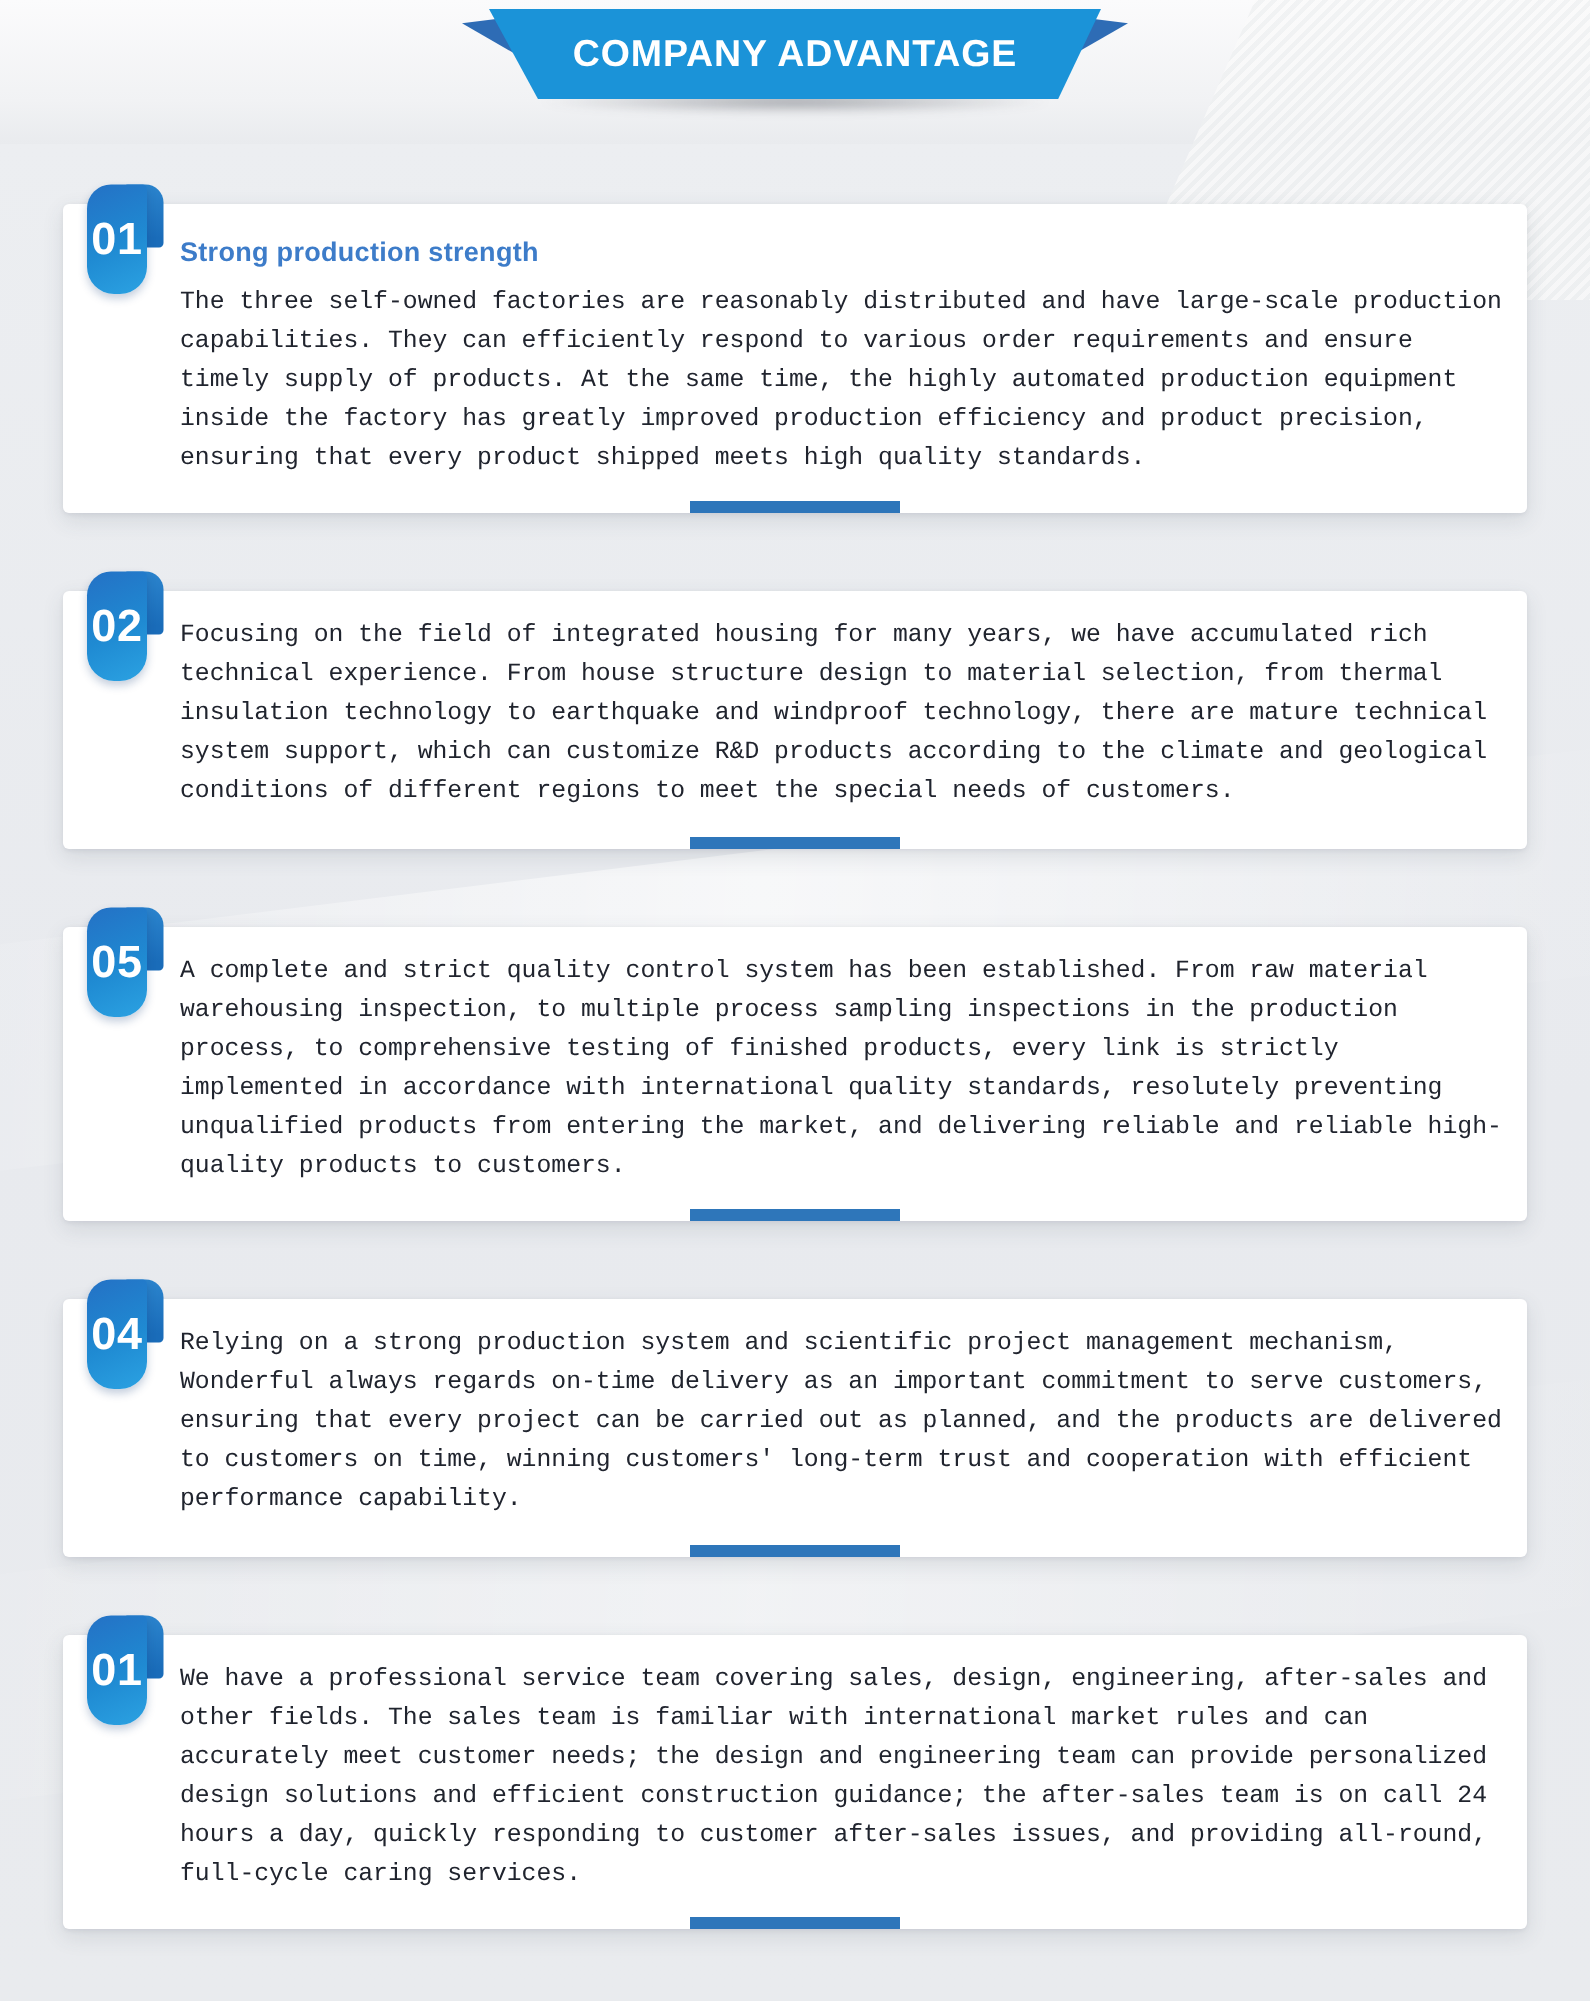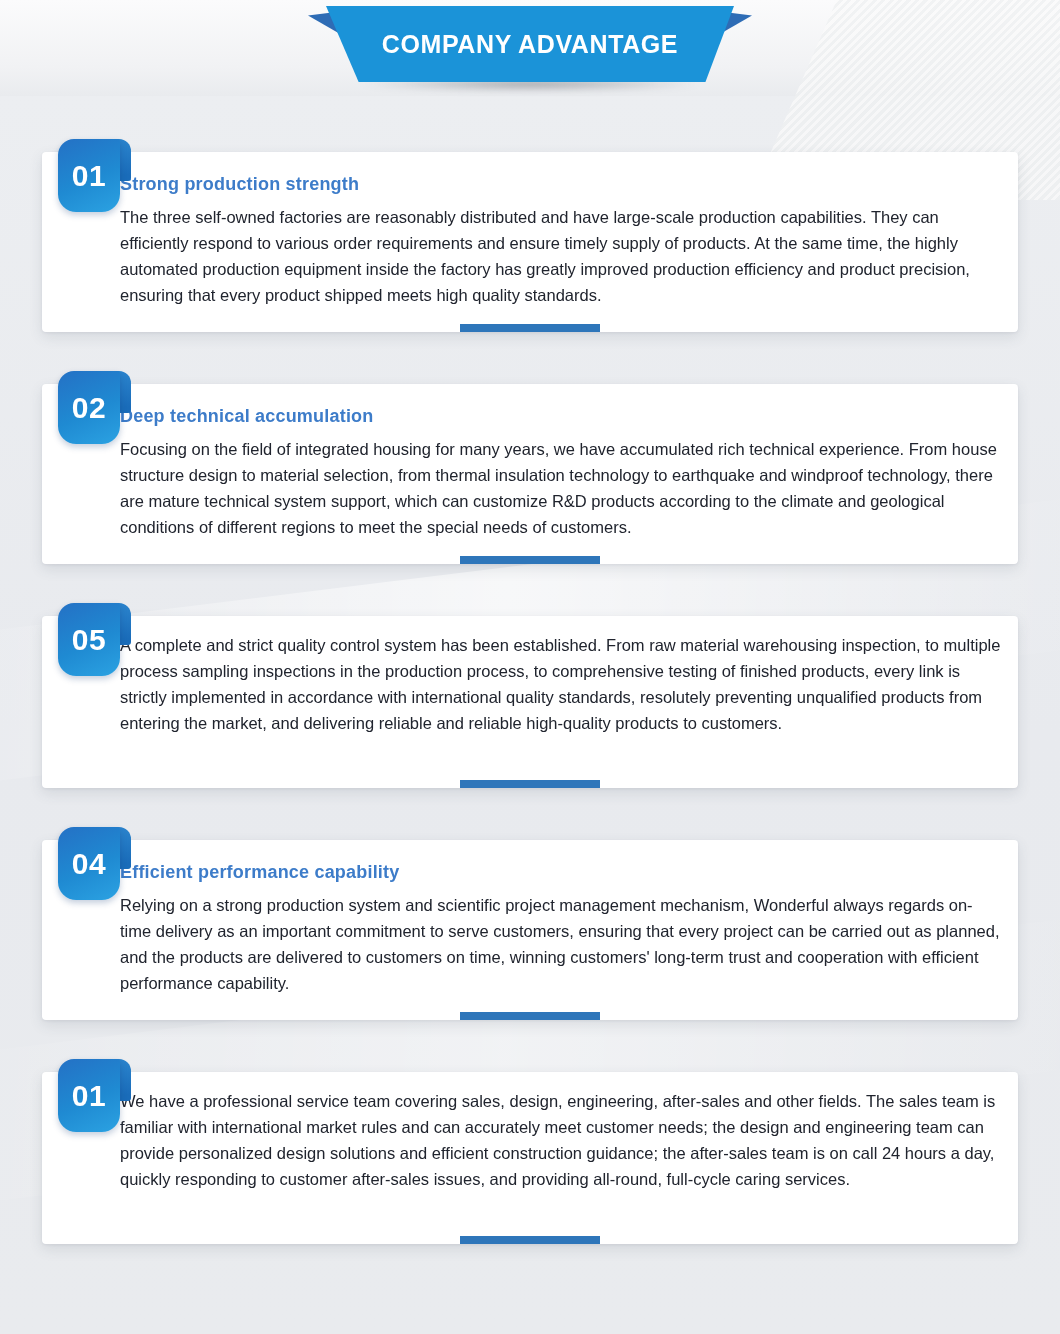--- a/index.html
+++ b/index.html
@@ -29,21 +29,21 @@
     transform:rotate(-7deg);
     pointer-events:none;
   }
   .bg-streak.s1 { top:560px; }
   .bg-streak.s2 { top:980px; opacity:.6; }
 
   
   .banner-wrap {
     position:relative;
     width:408px;
-    height:76px;
+    height:60px;
     margin:6px auto 0 auto;
     z-index:5;
   }
   .fold {
     position:absolute; top:2px; width:60px; height:42px;
     background:#2e6cb5; z-index:1;
   }
   .fold-left  { left:-18px;  clip-path:polygon(0 18%,100% 0,100% 100%); }
   .fold-right { right:-18px; clip-path:polygon(0 0,100% 18%,0 100%); }
   .ribbon-body {
@@ -66,21 +66,21 @@
   .cards { position:relative; z-index:3; padding:70px 42px 0 42px; }
   .card {
     position:relative;
     background:#ffffff;
     border-radius:4px;
     box-shadow:0 5px 14px rgba(60,70,90,.12), 0 1px 3px rgba(60,70,90,.08);
     min-height:172px;
     margin-bottom:52px;
     padding:16px 16px 24px 78px;
   }
-  .badge { position:absolute; left:16px; top:-13px; width:62px; height:73px;text-decoration:underline; }
+  .badge { position:absolute; left:16px; top:-13px; width:40px; height:73px;text-decoration:underline; }
   .badge-curl {
     position:absolute; top:0; right:-11px; width:26px; height:42px;
     background:linear-gradient(180deg,#2b84cd 0%,#1a6cb9 85%);
     border-radius:2px 12px 3px 14px;
     z-index:1;
   }
   .badge-main {
     position:absolute; inset:0;
     background:linear-gradient(155deg,#2471c5 0%,#1f8ad2 55%,#2ba2e2 100%);
     border-radius:16px 3px 18px 18px;
@@ -89,21 +89,21 @@
     box-shadow:0 3px 6px rgba(20,60,120,.25);
   }
   .badge-num {
     color:#ffffff; font-size:30px; font-weight:bold; letter-spacing:.5px;
   }
   .card-title {
     color:#3d7cc9; font-size:18px; font-weight:bold; letter-spacing:.2px;
     margin-top:6px; margin-bottom:9px;
   }
   .card-body {
-    font-size:16.5px; line-height:26px; color:#20242e; max-width:900px;
+    font-size:16.5px; line-height:26px; color:#20242e; max-width:900px;font-family:Liberation Mono, monospace;
   }
   .accent-bar {
     position:absolute; bottom:0; left:50%; transform:translateX(-50%);
     width:140px; height:8px; background:#2e76ba;
   }
 </style>
 </head>
 <body>
 
 <div class="bg-topstrip"></div>
@@ -134,21 +134,20 @@
     <div class="accent-bar"></div>
   </section>
 
   <section class="card">
     <div class="badge">
       <span class="badge-curl"></span>
       <span class="badge-main">
           <span class="badge-num">02</span>
         </span>
     </div>
-    <h3 class="card-title">Deep technical accumulation</h3>
     <p class="card-body">Focusing on the field of integrated housing for many years, we have accumulated rich technical experience. From house structure design to material selection, from thermal insulation technology to earthquake and windproof technology, there are mature technical system support, which can customize R&amp;D products according to the climate and geological conditions of different regions to meet the special needs of customers.</p>
     <div class="accent-bar"></div>
   </section>
 
   <section class="card">
     <div class="badge">
       <span class="badge-curl"></span>
       <span class="badge-main">
           <span class="badge-num">05</span>
         </span>
@@ -157,21 +156,20 @@
     <div class="accent-bar"></div>
   </section>
 
   <section class="card">
     <div class="badge">
       <span class="badge-curl"></span>
       <span class="badge-main">
           <span class="badge-num">04</span>
         </span>
     </div>
-    <h3 class="card-title">Efficient performance capability</h3>
     <p class="card-body">Relying on a strong production system and scientific project management mechanism, Wonderful always regards on-time delivery as an important commitment to serve customers, ensuring that every project can be carried out as planned, and the products are delivered to customers on time, winning customers' long-term trust and cooperation with efficient performance capability.</p>
     <div class="accent-bar"></div>
   </section>
 
   <section class="card">
     <div class="badge">
       <span class="badge-curl"></span>
       <span class="badge-main">
           <span class="badge-num">01</span>
         </span>

